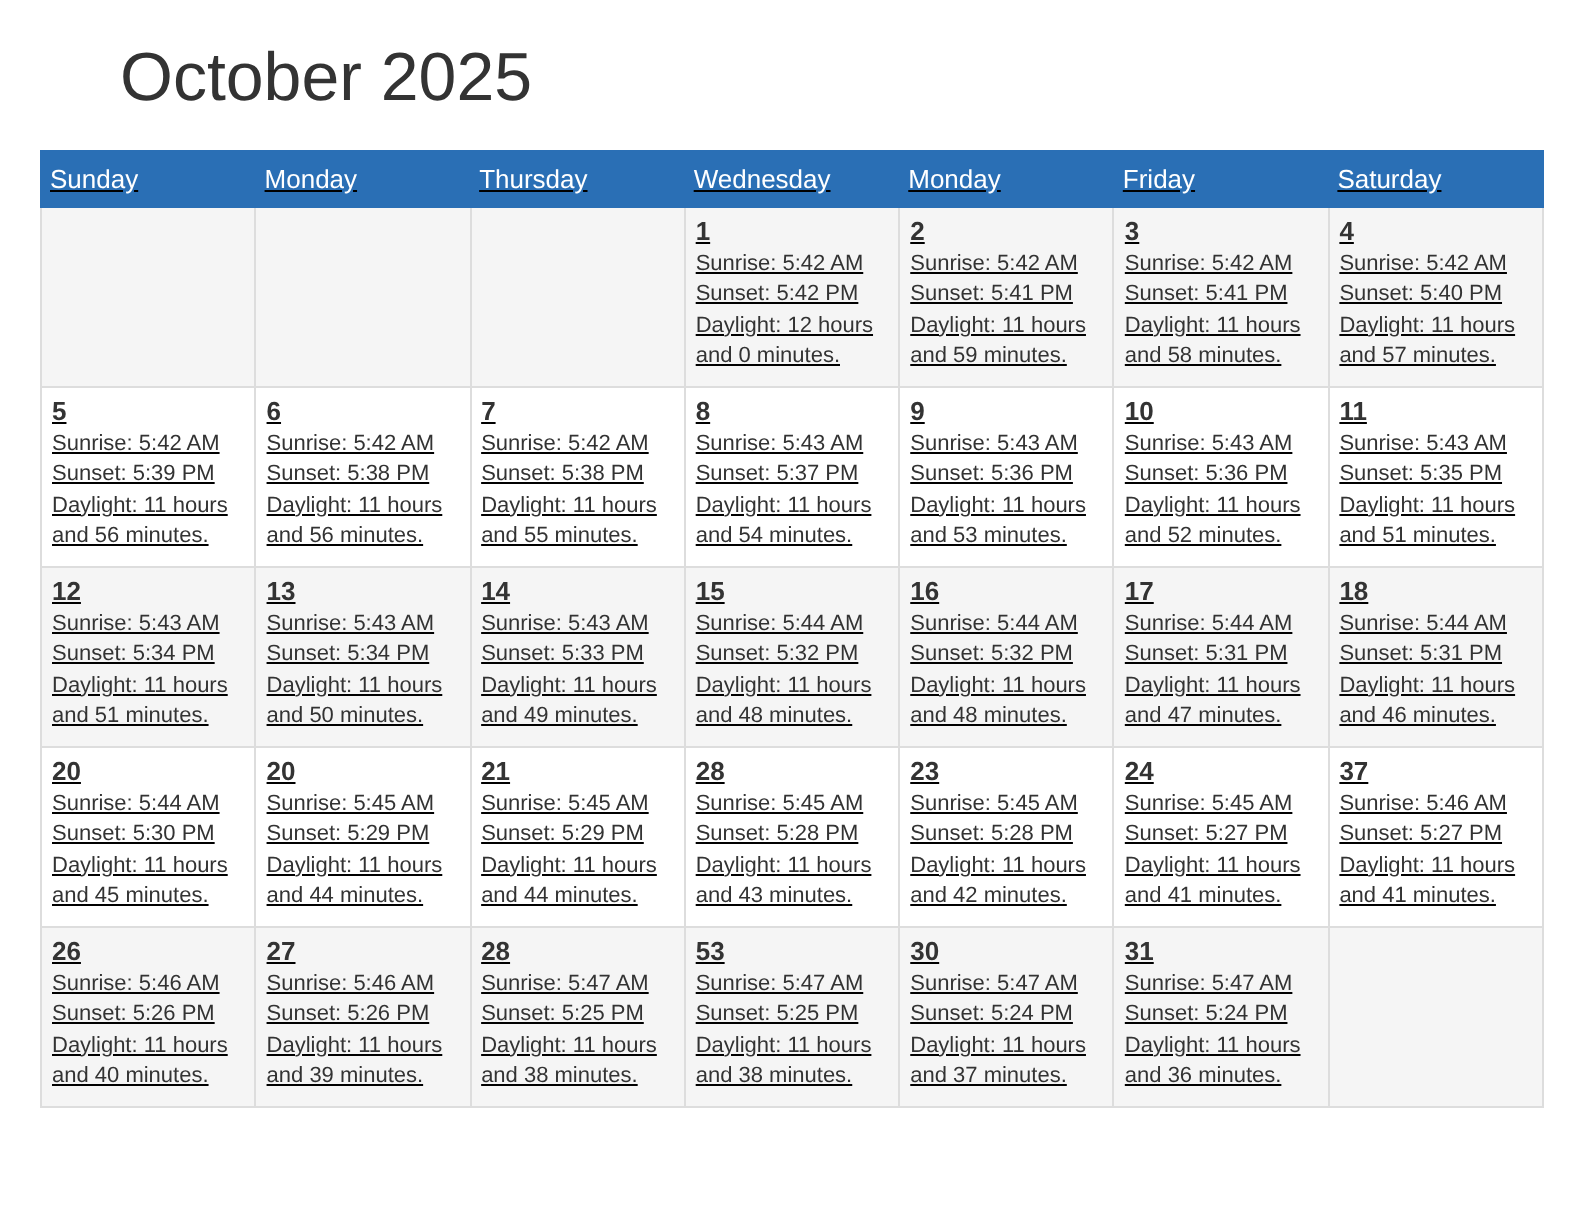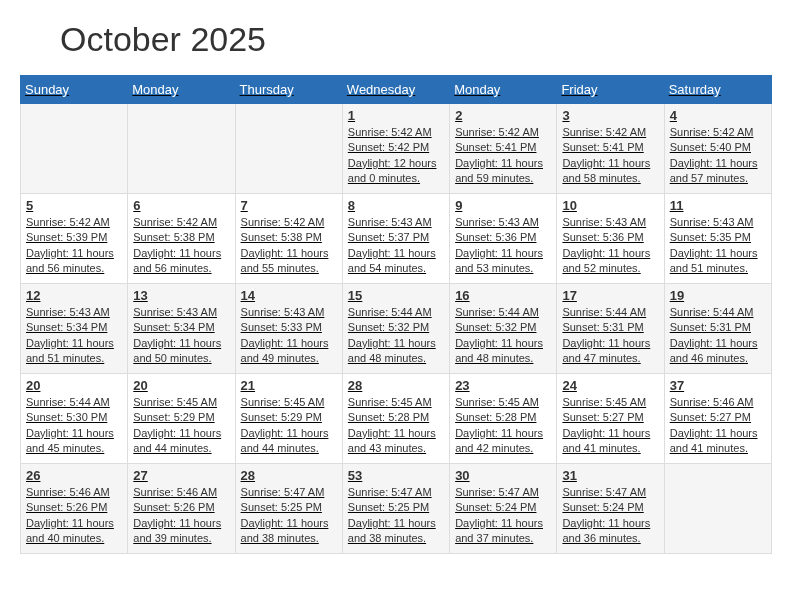--- a/index.html
+++ b/index.html
@@ -194,21 +194,21 @@
         </td>
         <td>
           <span class="day-num">16</span>
           <div class="day-info">Sunrise: 5:44 AM<br>Sunset: 5:32 PM<br>Daylight: 11 hours and 48 minutes.</div>
         </td>
         <td>
           <span class="day-num">17</span>
           <div class="day-info">Sunrise: 5:44 AM<br>Sunset: 5:31 PM<br>Daylight: 11 hours and 47 minutes.</div>
         </td>
         <td>
-          <span class="day-num">19</span>
+          <span class="day-num">18</span>
           <div class="day-info">Sunrise: 5:44 AM<br>Sunset: 5:31 PM<br>Daylight: 11 hours and 46 minutes.</div>
         </td>
       </tr>
       <tr>
         <td>
           <span class="day-num">20</span>
           <div class="day-info">Sunrise: 5:44 AM<br>Sunset: 5:30 PM<br>Daylight: 11 hours and 45 minutes.</div>
         </td>
         <td>
           <span class="day-num">20</span>

